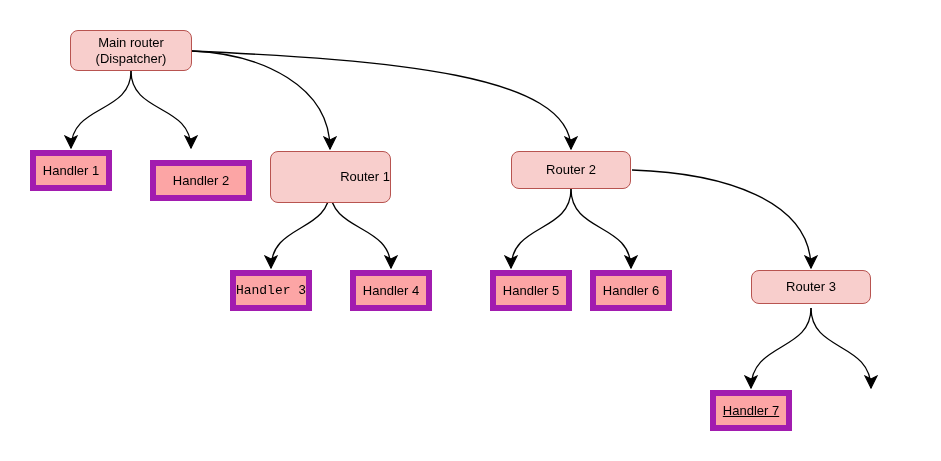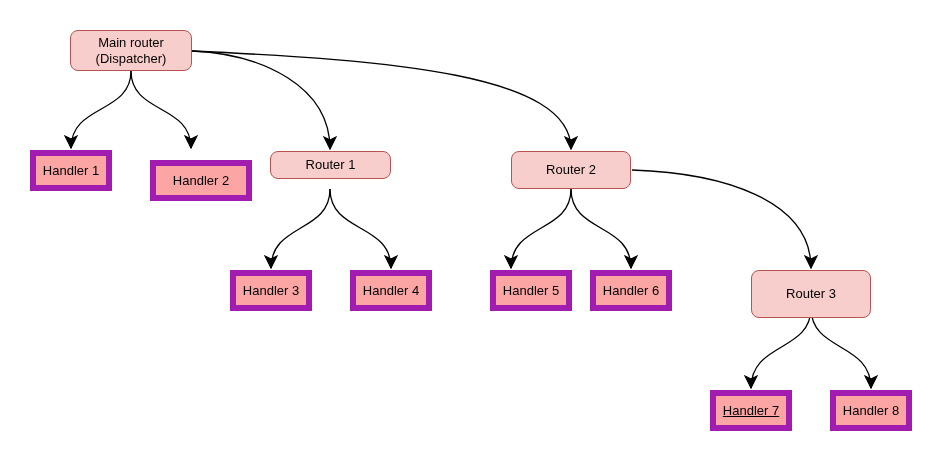--- a/index.html
+++ b/index.html
@@ -81,49 +81,46 @@
   </div>
 
   <div class="node handler" style="left:30px; top:150px; width:82px; height:41px;">
     <span>Handler 1</span>
   </div>
 
   <div class="node handler" style="left:150px; top:160px; width:102px; height:41px;text-align:right;">
     <span>Handler 2</span>
   </div>
 
-  <div class="node router" style="left:270px; top:151px; width:121px; height:28px;">
+  <div class="node router" style="left:270px; top:151px; width:121px; height:52px;align-items:flex-end;">
     <span>Router 1</span>
   </div>
 
   <div class="node router" style="left:511px; top:151px; width:120px; height:38px;">
     <span>Router 2</span>
   </div>
 
-  <div class="node handler" style="left:230px; top:270px; width:82px; height:41px;">
+  <div class="node handler" style="left:230px; top:270px; width:82px; height:41px;font-family:Liberation Mono, monospace;">
     <span>Handler 3</span>
   </div>
 
   <div class="node handler" style="left:350px; top:270px; width:82px; height:41px;text-align:center;">
     <span>Handler 4</span>
   </div>
 
   <div class="node handler" style="left:470px; top:270px; width:82px; height:41px;margin-left:20px;">
     <span>Handler 5</span>
   </div>
 
   <div class="node handler" style="left:590px; top:270px; width:82px; height:41px;">
     <span>Handler 6</span>
   </div>
 
-  <div class="node router" style="left:751px; top:270px; width:120px; height:48px;">
+  <div class="node router" style="left:751px; top:270px; width:120px; height:34px;">
     <span>Router 3</span>
   </div>
 
   <div class="node handler" style="left:710px; top:390px; width:82px; height:41px;text-decoration:underline;">
     <span>Handler 7</span>
   </div>
 
-  <div class="node handler" style="left:830px; top:390px; width:82px; height:41px;">
-    <span>Handler 8</span>
-  </div>
 
 </div>
 
 </body></html>

